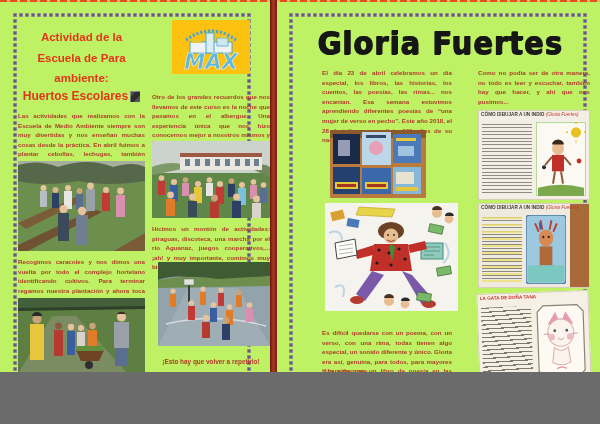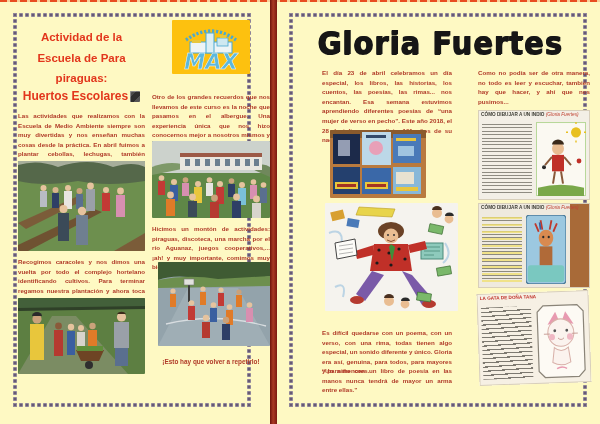--- a/index.html
+++ b/index.html
@@ -1,16 +1,16 @@
 <!DOCTYPE html>
 <html><head>
 <meta charset="utf-8">
 <style>
   html,body{margin:0;padding:0;background:#6b6b6b;}
-  .canvas{position:relative;width:600px;height:424px;background:#fef9c3;overflow:hidden;
+  .canvas{position:relative;width:600px;height:372px;background:#bef264;overflow:hidden;
           font-family:"Liberation Sans",sans-serif;text-decoration:underline;}
   
   .topline{position:absolute;top:0;left:0;width:600px;height:2px;
            background:repeating-linear-gradient(90deg,#e84d20 0 7px,rgba(232,77,32,.25) 7px 10px);}
   
   .spine{position:absolute;left:270px;top:0;width:7px;height:424px;
          background:linear-gradient(90deg,#6e120c,#a93a24 45%,#7c1910);}
   
   .orn{position:absolute;
        background-image:radial-gradient(circle 2.2px at 3px 3px,#675a72 0 0.9px,#8d8399 1px 2.1px,rgba(0,0,0,0) 2.2px);
@@ -55,21 +55,21 @@
 
   <div>
     <div class="orn h abs" style="left:12px;top:12px;width:240px;"></div>
     <div class="orn h abs" style="left:12px;top:402px;width:240px;"></div>
     <div class="orn v abs" style="left:12px;top:12px;height:396px;"></div>
     <div class="orn v abs" style="left:246px;top:12px;height:396px;"></div>
 
     <div class="abs lp-title" style="left:18px;top:27px;width:127px;">
       <div>Actividad de la</div>
       <div>Escuela de Para</div>
-      <div>piraguas:</div>
+      <div>ambiente:</div>
     </div>
     <div class="abs lp-sub" style="left:10px;top:89px;width:143px;">
       <span>Huertos Escolares</span><span class="huertos-icon"></span>
     </div>
     <div class="abs p" style="left:18px;top:111px;width:127px;">Las actividades que realizamos con la Escuela de Medio Ambiente siempre son muy divertidas y nos enseñan muchas cosas desde la práctica. En abril fuimos a plantar cebollas, lechugas, también hicimos semilleros de calabaza.</div>
 
     <div class="ph" style="left:18px;top:161px;width:127px;height:90px;">
       <svg viewBox="0 0 127 90" preserveAspectRatio="none">
         <rect width="127" height="90" fill="#6d8f4e"></rect>
         <rect width="127" height="14" fill="#a7ae9b"></rect>

